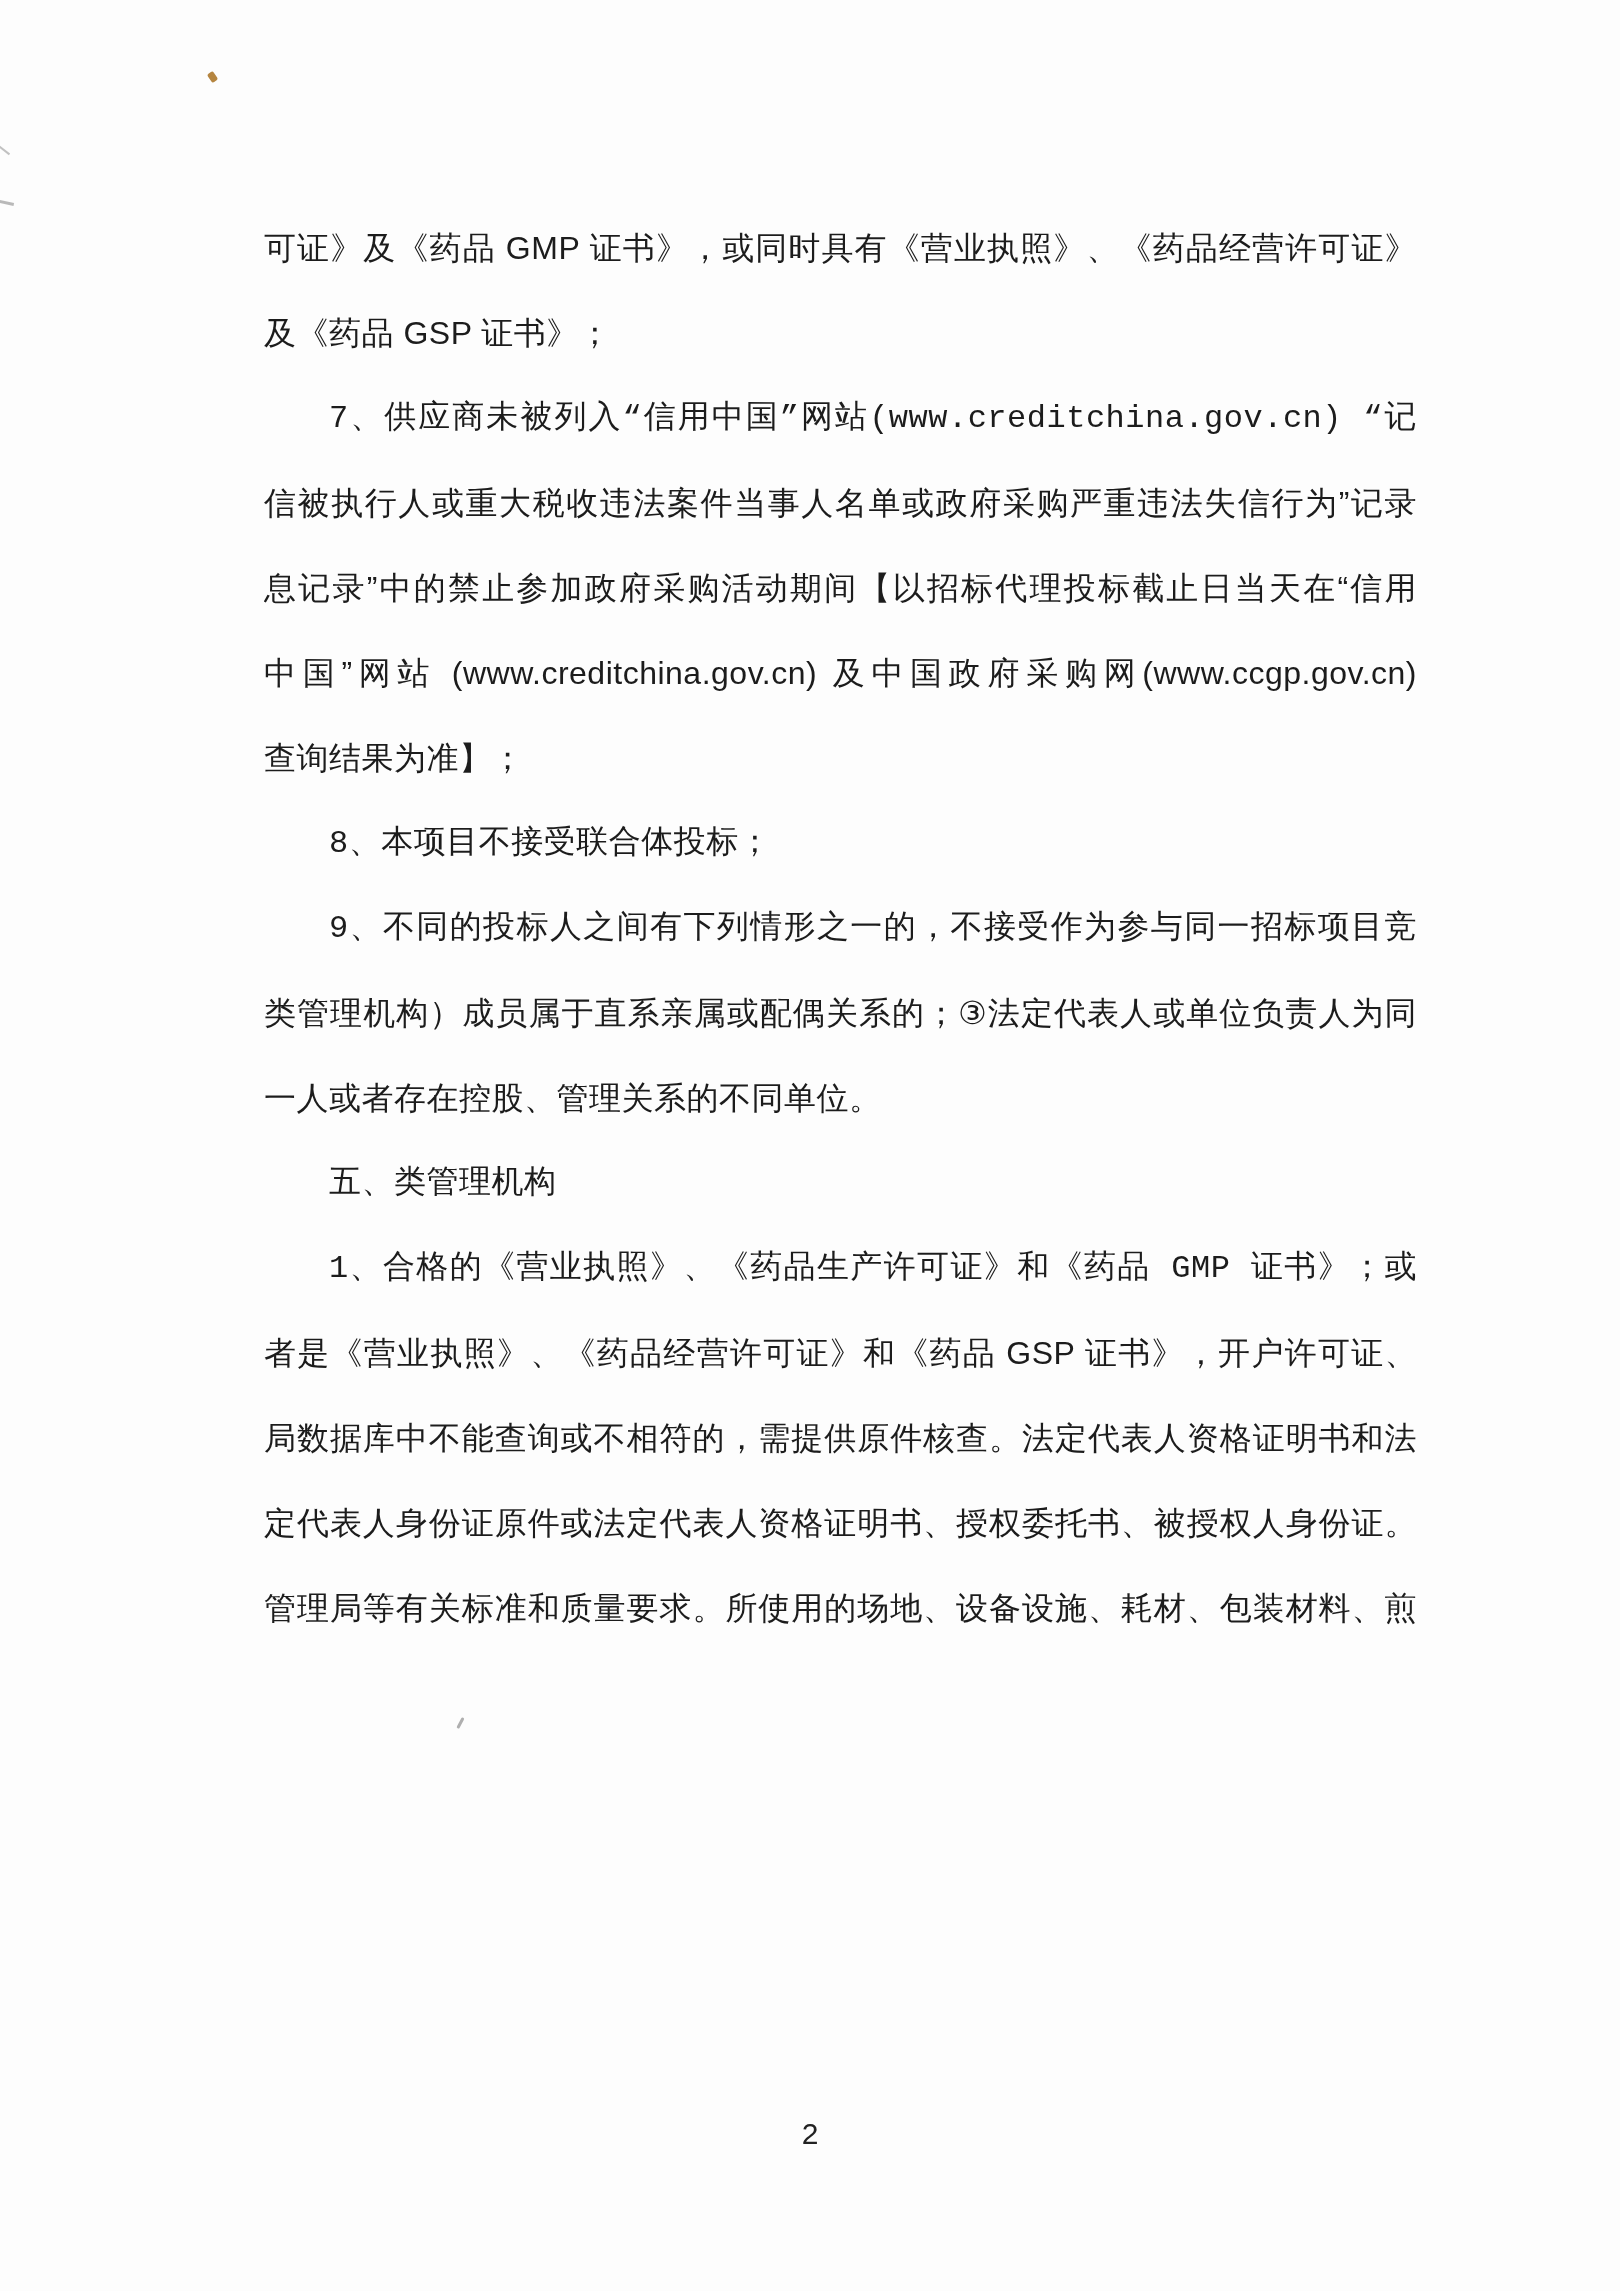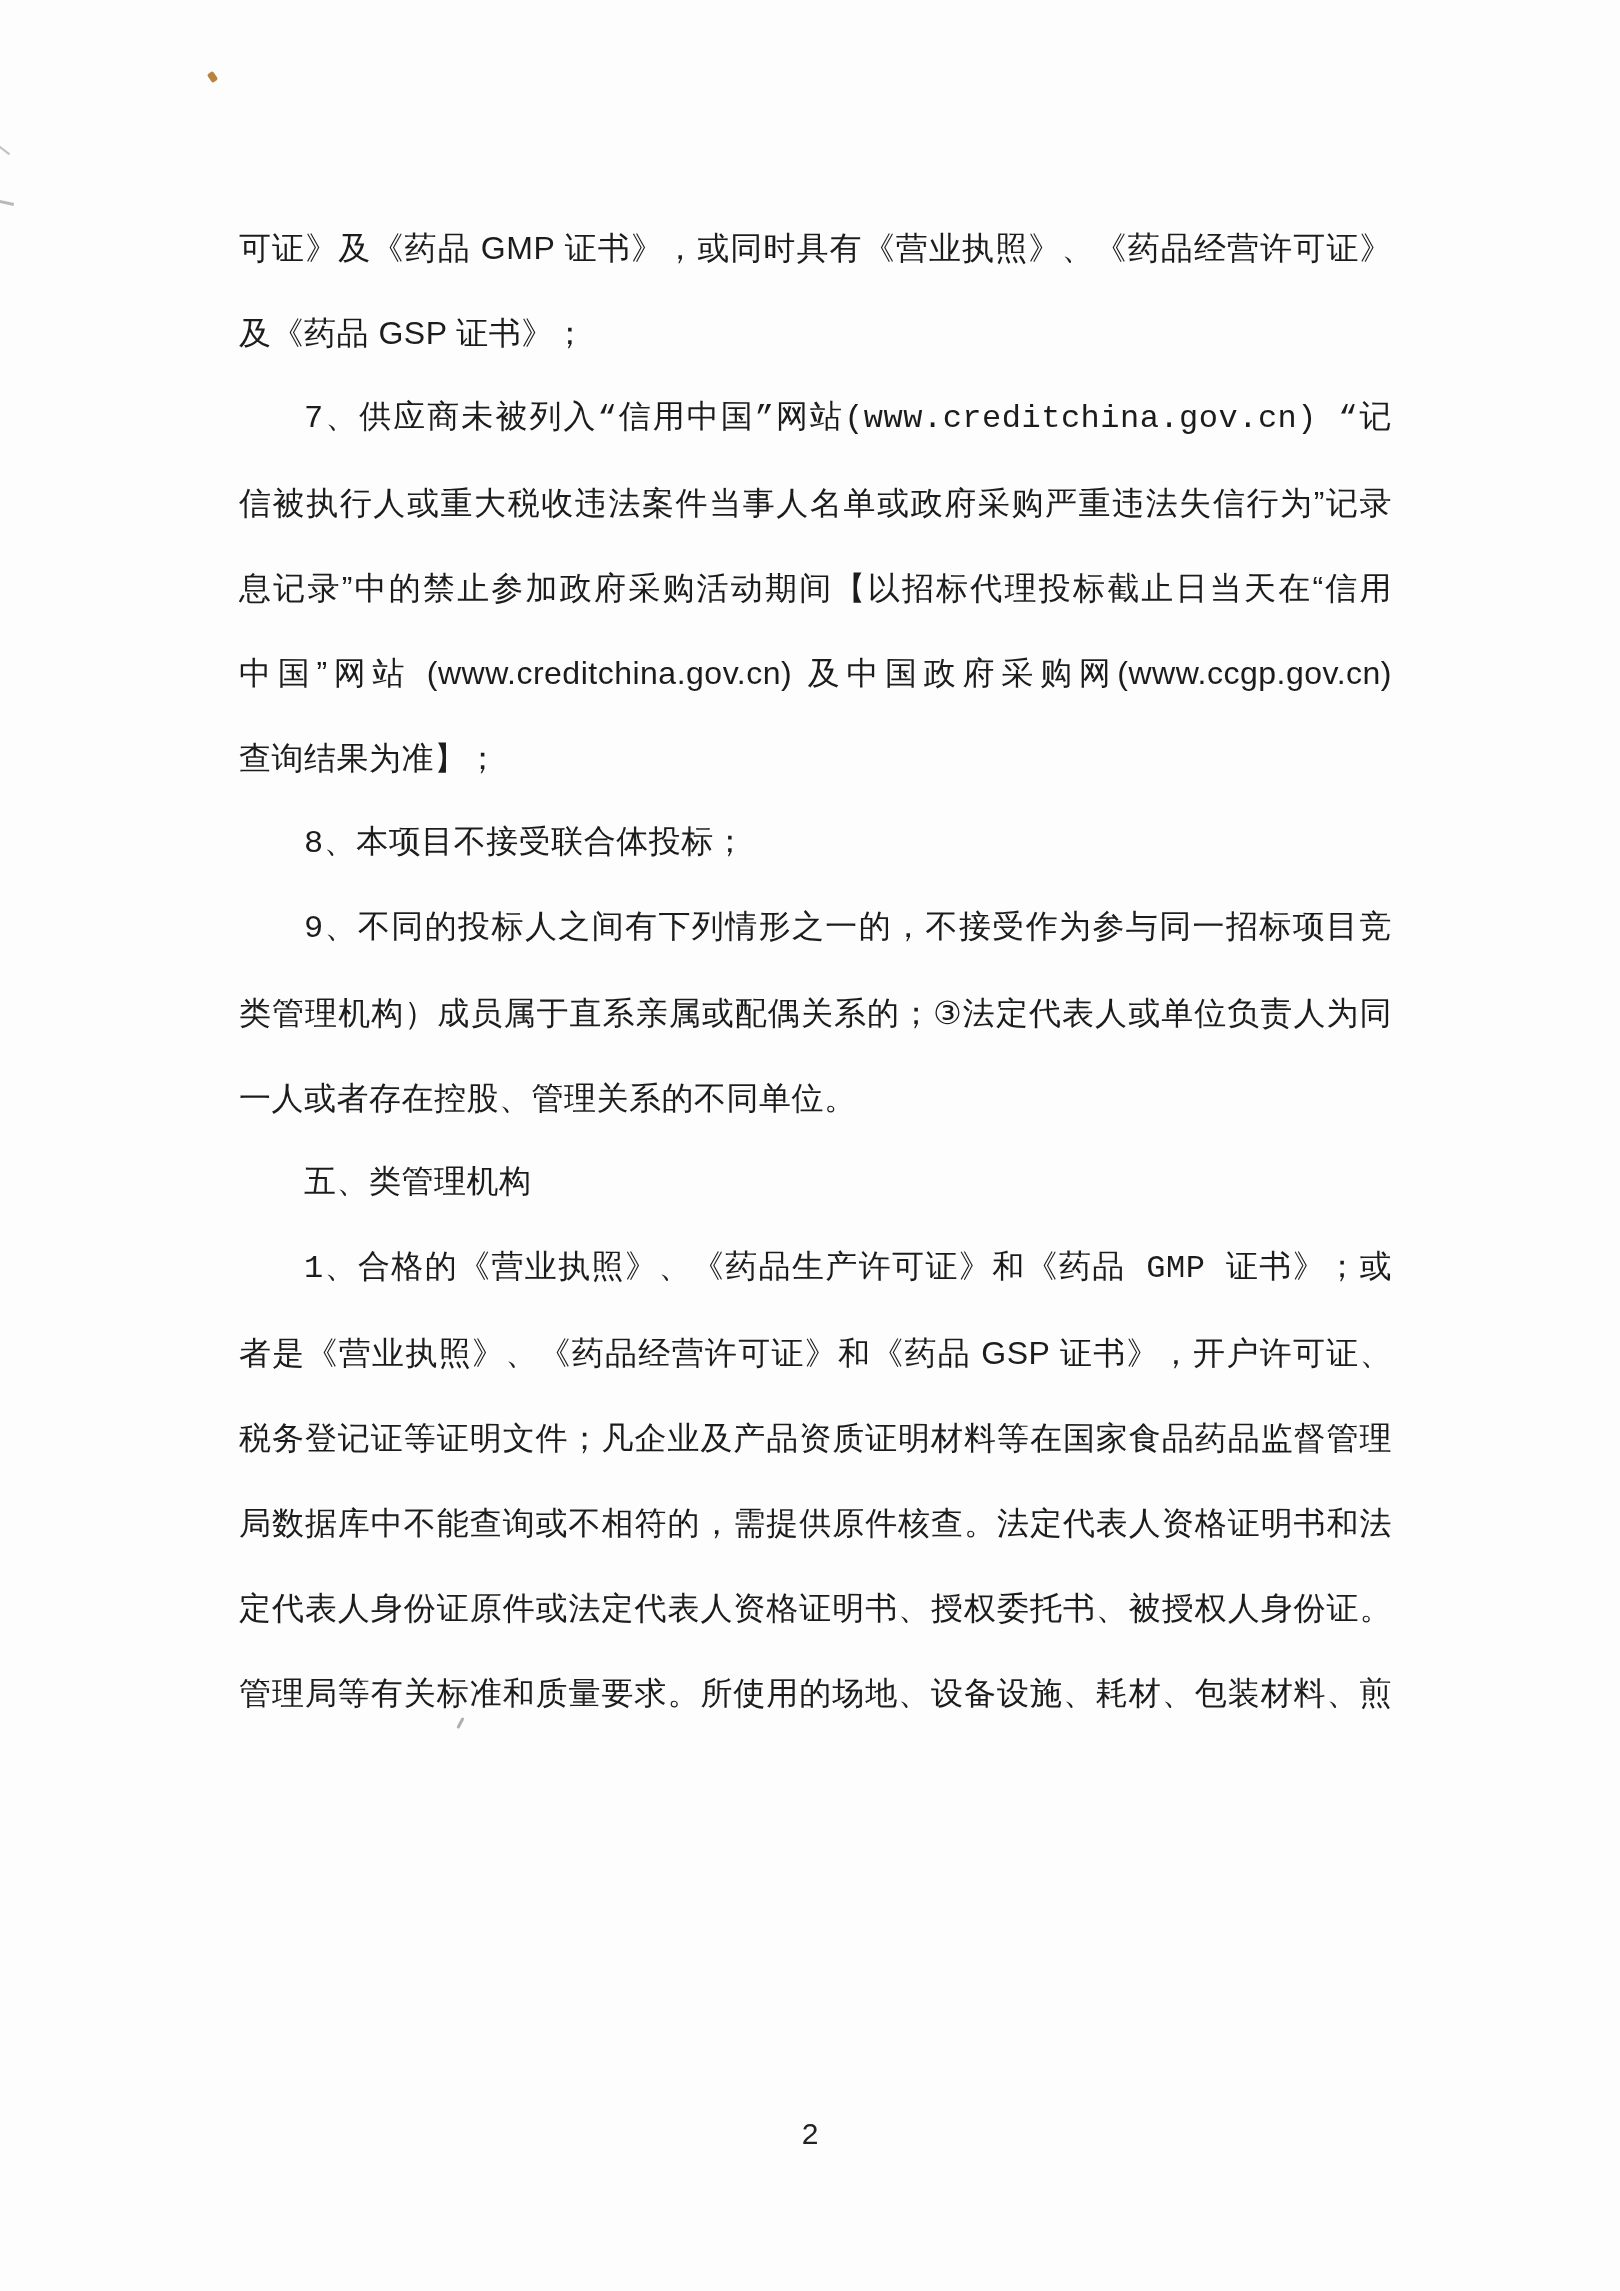--- a/index.html
+++ b/index.html
@@ -10,21 +10,21 @@
   .page {
     position: relative;
     width: 1620px;
     height: 2292px;
     background: #fdfdfd;
     overflow: hidden;
     font-family: "Liberation Sans", "DejaVu Sans", sans-serif;
   }
   .text-body {
     position: absolute;
-    left: 239px;
+    left: 264px;
     top: 206px;
     width: 1153px;
     font-size: 32px;
     line-height: 85px;
     color: #1c1c1c;
     letter-spacing: 0.5px;
   }
   .line {
     height: 85px;
     overflow: hidden;
@@ -111,21 +111,20 @@
       <div class="line j">息记录”中的禁止参加政府采购活动期间【以招标代理投标截止日当天在“信用</div>
       <div class="line j">中国”网站 (www.creditchina.gov.cn) 及中国政府采购网(www.ccgp.gov.cn)</div>
       <div class="line">查询结果为准】；</div>
       <div class="line ind">8、本项目不接受联合体投标；</div>
       <div class="line j ind">9、不同的投标人之间有下列情形之一的，不接受作为参与同一招标项目竞</div>
       <div class="line j">类管理机构）成员属于直系亲属或配偶关系的；③法定代表人或单位负责人为同</div>
       <div class="line">一人或者存在控股、管理关系的不同单位。</div>
       <div class="line ind">五、类管理机构</div>
       <div class="line j ind">1、合格的《营业执照》、《药品生产许可证》和《药品 GMP 证书》；或</div>
       <div class="line j">者是《营业执照》、《药品经营许可证》和《药品 GSP 证书》，开户许可证、</div>
-      <div class="line j">税务登记证等证明文件；凡企业及产品资质证明材料等在国家食品药品监督管理</div>
       <div class="line j">局数据库中不能查询或不相符的，需提供原件核查。法定代表人资格证明书和法</div>
       <div class="line j">定代表人身份证原件或法定代表人资格证明书、授权委托书、被授权人身份证。</div>
       <div class="line j">管理局等有关标准和质量要求。所使用的场地、设备设施、耗材、包装材料、煎</div>
     </div>
 
   <div class="page-number">2</div>
 
 </div>
 
 

